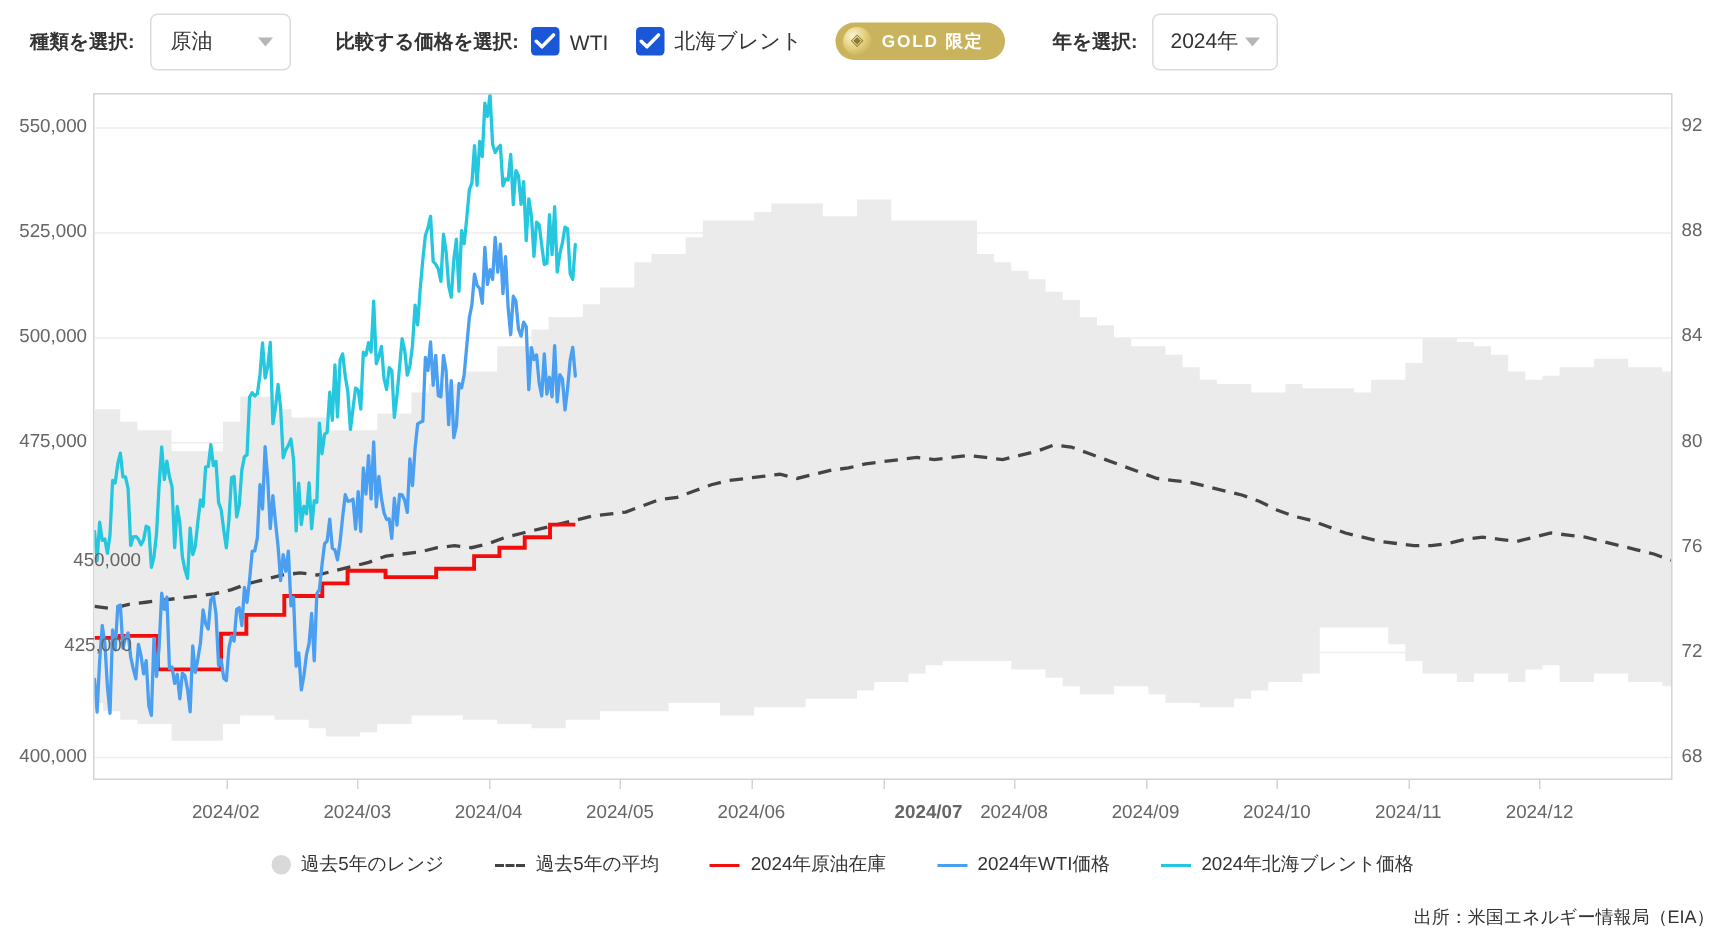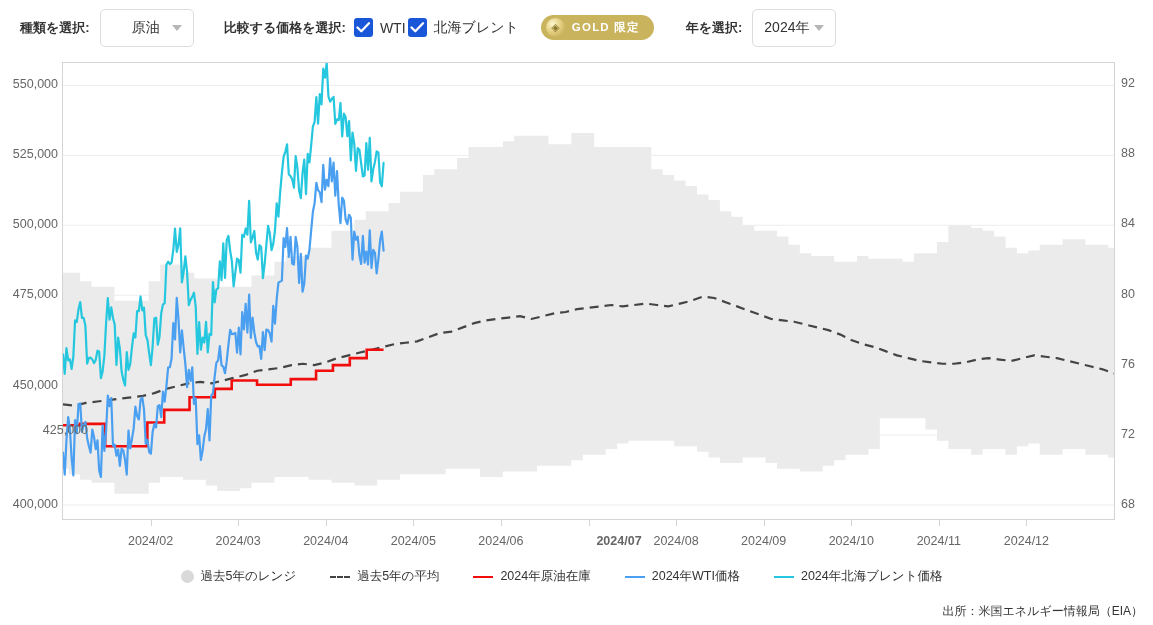--- a/index.html
+++ b/index.html
@@ -26,21 +26,21 @@
   .select-box{
     position:relative;
     margin-left:10px;
     width:94px;height:38px;
     border:1px solid #dcdcdc;border-radius:5px;
     background:#fff;
     display:flex;align-items:center;
     box-sizing:border-box;
   }
   .select-box .sel-val{
-    font-size:14px;color:#333;margin-left:31px;white-space:nowrap;
+    font-size:14px;color:#333;margin-left:13px;white-space:nowrap;
   }
   .select-box .caret{
     position:absolute;right:11px;top:50%;transform:translateY(-50%);
     width:0;height:0;
     border-left:5px solid transparent;
     border-right:5px solid transparent;
     border-top:6px solid #b6b6b6;
   }
   .select-year{width:84px;}
   .select-year .sel-val{margin-left:11px;}
@@ -135,21 +135,21 @@
 
     <div class="cb-item">
       <span class="checkbox">
         <svg width="15" height="13" viewBox="0 0 15 13">
           <path d="M1.5 6.5 L5.3 10.2 L13 2.3" stroke="#ffffff" stroke-width="2.3" fill="none" stroke-linecap="round" stroke-linejoin="round"></path>
         </svg>
       </span>
       <span class="cb-text">WTI</span>
     </div>
 
-    <div class="cb-item" style="margin-left:2px;">
+    <div class="cb-item" style="margin-left:18px;">
       <span class="checkbox">
         <svg width="15" height="13" viewBox="0 0 15 13">
           <path d="M1.5 6.5 L5.3 10.2 L13 2.3" stroke="#ffffff" stroke-width="2.3" fill="none" stroke-linecap="round" stroke-linejoin="round"></path>
         </svg>
       </span>
       <span class="cb-text">北海ブレント</span>
     </div>
   </div>
 
   <div class="gold-badge">
@@ -182,21 +182,21 @@
         <path d="M0,362.282208588957L8.435657894736842,362.282208588957L8.435657894736842,362.282208588957L16.871315789473684,362.282208588957L16.871315789473684,360.8834355828221L25.306973684210526,360.8834355828221L25.306973684210526,360.8834355828221L33.74263157894737,360.8834355828221L33.74263157894737,360.8834355828221L42.17828947368421,360.8834355828221L42.17828947368421,383.2638036809816L50.61394736842105,383.2638036809816L50.61394736842105,383.2638036809816L59.04960526315789,383.2638036809816L59.04960526315789,383.2638036809816L67.48526315789474,383.2638036809816L67.48526315789474,383.2638036809816L75.92092105263157,383.2638036809816L75.92092105263157,383.2638036809816L84.35657894736842,383.2638036809816L84.35657894736842,359.4846625766871L92.79223684210527,359.4846625766871L92.79223684210527,359.4846625766871L101.2278947368421,359.4846625766871L101.2278947368421,346.8957055214724L109.66355263157895,346.8957055214724L109.66355263157895,346.8957055214724L118.09921052631579,346.8957055214724L118.09921052631579,346.8957055214724L126.53486842105262,346.8957055214724L126.53486842105262,334.30674846625766L134.97052631578947,334.30674846625766L134.97052631578947,334.30674846625766L143.4061842105263,334.30674846625766L143.4061842105263,334.30674846625766L151.84184210526314,334.30674846625766L151.84184210526314,325.9141104294479L160.2775,325.9141104294479L160.2775,325.9141104294479L168.71315789473684,325.9141104294479L168.71315789473684,317.52147239263803L177.1488157894737,317.52147239263803L177.1488157894737,317.52147239263803L185.58447368421054,317.52147239263803L185.58447368421054,317.52147239263803L194.02013157894737,317.52147239263803L194.02013157894737,321.7177914110429L202.4557894736842,321.7177914110429L202.4557894736842,321.7177914110429L210.89144736842107,321.7177914110429L210.89144736842107,321.7177914110429L219.3271052631579,321.7177914110429L219.3271052631579,321.7177914110429L227.76276315789474,321.7177914110429L227.76276315789474,316.1226993865031L236.19842105263157,316.1226993865031L236.19842105263157,316.1226993865031L244.6340789473684,316.1226993865031L244.6340789473684,316.1226993865031L253.06973684210524,316.1226993865031L253.06973684210524,307.73006134969324L261.5053947368421,307.73006134969324L261.5053947368421,307.73006134969324L269.94105263157894,307.73006134969324L269.94105263157894,302.1349693251534L278.3767105263158,302.1349693251534L278.3767105263158,302.1349693251534L286.8123684210526,302.1349693251534L286.8123684210526,295.1411042944785L295.24802631578945,295.1411042944785L295.24802631578945,295.1411042944785L303.6836842105263,295.1411042944785L303.6836842105263,286.7484662576687L312.1193421052632,286.7484662576687L312.1193421052632,286.7484662576687L320.555,286.7484662576687L320.555,286.7484662576687" fill="none" stroke="#f20d0d" stroke-width="2.6" stroke-linejoin="miter"></path>
         <path d="M0,389.717735379237L1.7234139784946239,411.76483365201096L3.4468279569892477,377.4712101027701L5.17024193548387,354.00027471754277L6.893655913978495,365.59203055733434L8.617069892473118,394.82975250970384L10.34048387096774,412.4904887572854L12.063897849462366,356.9813349712984L13.78731182795699,370.17614550228353L15.510725806451612,341.2889150612972L17.234139784946237,340.3412247230026L18.95755376344086,369.0254931848473L20.68096774193548,362.0485986493827L22.404381720430106,358.913001501405L24.127795698924732,374.99805257132624L25.85120967741935,382.9317874495198L27.57462365591398,389.59041722407125L29.2980376344086,366.60222345388667L31.021451612903224,374.0226145860271L32.744865591397854,386.16334386087976L34.46827956989247,377.38688662368196L36.19169354838709,407.35702252774286L37.91510752688172,413.9003701595771L39.638521505376346,362.5309762620118L41.36193548387096,387.94551442765163L43.085349462365585,368.26408319262765L44.80876344086021,332.4874260162269L46.53217741935484,343.22964200376714L48.255591397849464,335.06714365299183L49.97900537634409,382.77831446839076L51.7024193548387,381.69096459791444L53.42583333333333,392.63010622499337L55.14924731182796,386.6165266867374L56.87266129032258,402.8560921731666L58.5960752688172,385.71959494228236L60.31948924731183,387.60033757147164L62.04290322580645,396.7524438741396L63.766317204301075,411.5444704630297L65.48973118279571,367.5697771450008L67.21314516129033,385.3089845556917L68.93655913978495,376.17172395493964L70.65997311827957,365.5579975120599L72.38338709677419,343.6088032411667L74.10680107526882,352.8952088569447L75.83021505376344,356.4048188039984L77.55362903225806,336.91861099836296L79.27704301075269,334.34575128848655L81.00045698924731,346.3625995908689L82.72387096774192,380.57015054734626L84.44728494623655,376.845448275426L86.17069892473117,389.18606428479706L87.89411290322579,390.73028790462536L89.61752688172042,368.89837174969654L91.34094086021506,360.9928513696384L93.06435483870968,364.38901902772693L94.78776881720431,343.22966903620704L96.51118279569893,342.1504170741511L98.23459677419355,354.06834570474246L99.95801075268818,328.57321907541404L101.68142473118279,338.5910384300767L103.4048387096774,323.3250463504712L105.12825268817204,304.6155863816133L106.85166666666666,304.23979124203737L108.57508064516128,295.56798680012713L110.29849462365593,260.1405738601901L112.02190860215055,276.3385247490369L113.74532258064517,234.78866037614827L115.4687365591398,256.1446280980798L117.1921505376344,289.44837314452957L118.91556451612902,267.4374399116439L120.63897849462366,284.8262859760476L122.36239247311828,301.1536357317407L124.0858064516129,324.1141981816093L125.80922043010753,306.80134294538186L127.53263440860215,317.9334667346417L129.25604838709677,304.3793820784619L130.97946236559142,340.90463532954305L132.70287634408604,335.3000157804263L134.42629032258066,381.0919787559945L136.14970430107527,372.2861939074872L137.8731182795699,396.9285428072783L139.5965322580645,387.5056883005344L141.31994623655913,373.3432817865329L143.04336021505375,366.0881578418551L144.76677419354837,345.9935525374385L146.490188172043,377.4856539760757L148.21360215053764,332.7731675284504L149.93701612903226,330.09416766221943L151.66043010752688,313.6873399521058L153.38384408602153,299.5978600190441L155.10725806451612,297.584293682257L156.83067204301076,283.08019453659085L158.55408602150538,302.43365103084585L160.2775,303.6313736745303L162.00091397849462,310.2299789243016L163.72432795698924,298.2024609987421L165.44774193548383,281.59773885575373L167.1711559139785,266.82645666477987L168.8945698924731,271.1767935458677L170.61798387096772,270.8038306646712L172.34139784946234,269.88773840920635L174.06481182795696,289.7092759217933L175.78822580645158,264.71578039583915L177.51163978494623,291.327466017103L179.23505376344085,249.01437925291552L180.9584677419355,266.3725997740204L182.6818817204301,240.79042305748882L184.40529569892473,269.5555928628471L186.12870967741935,231.64252694949627L187.852123655914,274.94048243554835L189.57553763440862,254.6689744977601L191.29895161290324,269.247492635351L193.02236559139786,278.9922249518729L194.74577956989248,283.32135245442464L196.4691935483871,282.98344973770554L198.19260752688174,295.94141682510474L199.91602150537636,269.0927000721059L201.63943548387095,287.0325835591764L203.36284946236557,266.5920927857085L205.0862634408602,266.9647395458769L206.8096774193548,270.5225314655627L208.53309139784946,278.6165843169066L210.25650537634408,242.921279974417L211.9799193548387,260.68938848636907L213.70333333333332,236.11297589385978L215.42674731182794,219.63796341822882L217.15016129032256,218.55835407908796L218.87357526881718,217.82042641124863L220.59698924731185,175.20233191911672L222.32040322580647,183.92422017508176L224.0438172043011,165.01074812408467L225.7672311827957,193.8402220745116L227.49064516129033,173.88842792642635L229.21405913978492,200.78670680351067L230.9374731182796,201.5546007216409L232.6608870967742,173.8559174212242L234.3843010752688,183.97970247514883L236.10771505376343,220.04440732555236L237.83112903225805,190.74648326743915L239.55454301075267,228.74857403539724L241.27795698924731,220.59374174913825L243.00137096774193,192.67487036638022L244.72478494623655,195.54949195566752L246.44819892473117,186.67390904053195L248.1716129032258,167.67649208466304L249.8950268817204,148.7248262616742L251.61844086021506,140.1186275267736L253.34185483870968,119.80890576677962L255.0652688172043,127.17521093345454L256.7886827956989,129.38007259280556L258.51209677419354,139.17599366167872L260.2355107526881,101.8869919139866L261.95892473118283,126.62891512611924L263.6823387096774,116.78985383791655L265.4057526881721,123.21497172744768L267.12916666666666,95.25067587096737L268.8525806451613,118.35997716867882L270.5759946236559,99.70963489171203L272.29940860215055,132.7571836394202L274.0228225806452,108.05465911804902L275.7462365591398,141.99318968681308L277.4696505376344,160.1480682800784L279.193064516129,134.5069962980653L280.9164784946236,137.66940257172115L282.63989247311827,156.3267449455924L284.3633064516129,161.11061923673816L286.0867204301075,151.7605417179475L287.81013440860215,154.8216467258767L289.53354838709674,196.77114773627045L291.2569623655914,168.7160559932309L292.980376344086,176.68641862858948L294.70379032258063,173.5893318514004L296.4272043010753,192.28970097744576L298.15061827956987,200.98890397522388L299.8740322580645,172.90661105186837L301.59744623655916,199.67997593663495L303.32086021505376,188.52617007777087L305.0442741935484,201.5169065152623L306.76768817204305,167.42997048441288L308.49110215053764,204.87222214598856L310.21451612903223,186.73889830342443L311.9379301075269,189.7125203912242L313.66134408602153,210.293941211214L315.3847580645161,196.0603197222643L317.10817204301077,177.28173836075865L318.83158602150536,168.57553944430384L320.555,187.6615384615385" fill="none" stroke="#4a9ff0" stroke-width="2.2" stroke-linejoin="round" stroke-linecap="round"></path>
         <path d="M0,291.23741236987775L1.7234139784946239,310.7908897582182L3.4468279569892477,285.1098254065182L5.17024193548387,297.3029815262304L6.893655913978495,296.39013436739236L8.617069892473118,305.8317242308167L10.34048387096774,293.5038709352706L12.063897849462366,257.3087069806147L13.78731182795699,258.98137192533284L15.510725806451612,246.15221050362234L17.234139784946237,239.0783027902467L18.95755376344086,254.97176193702526L20.68096774193548,254.93561151358526L22.404381720430106,262.83596105682557L24.127795698924732,300.64605651994316L25.85120967741935,294.94778263437496L27.57462365591398,294.6723481130623L29.2980376344086,296.4041918003163L31.021451612903224,300.13753319733667L32.744865591397854,296.8019118985528L34.46827956989247,287.7282733846694L36.19169354838709,288.7607009639853L37.91510752688172,315.1765799965529L39.638521505376346,308.41609763349817L41.36193548387096,292.57402827805856L43.085349462365585,260.2008630970212L44.80876344086021,234.9828546527551L46.53217741935484,256.6489887529496L48.255591397849464,244.44995688400775L49.97900537634409,255.02193555658127L51.7024193548387,261.4646510389434L53.42583333333333,302.0287968035419L55.14924731182796,274.6252943356853L56.87266129032258,285.57470989618L58.5960752688172,308.29050825404335L60.31948924731183,316.9220295522859L62.04290322580645,322.5413069583633L63.766317204301075,289.015470284245L65.48973118279571,306.8003949206827L67.21314516129033,301.1574603242388L68.93655913978495,284.6007915764477L70.65997311827957,270.34838121938606L72.38338709677419,274.51629519096196L74.10680107526882,248.20650209197376L75.83021505376344,248.12138692737258L77.55362903225806,233.47953065773592L79.27704301075269,247.45433699145858L81.00045698924731,244.5948856926426L82.72387096774192,272.0989494695645L84.44728494623655,276.817981872107L86.17069892473117,290.33926882352023L87.89411290322579,302.17120500040846L89.61752688172042,283.553810680543L91.34094086021506,255.51275819072444L93.06435483870968,254.65594643622094L94.78776881720431,281.6462773090085L96.51118279569893,273.6573634023903L98.23459677419355,250.27410621147905L99.95801075268818,241.3902025392806L101.68142473118279,240.31290765766727L103.4048387096774,201.69330527167105L105.12825268817204,198.77013172393424L106.85166666666666,201.07317544669456L108.57508064516128,199.56650917857343L110.29849462365593,186.973930054103L112.02190860215055,165.5859607230879L113.74532258064517,188.9950506921549L115.4687365591398,181.54790354721843L117.1921505376344,165.3160550380021L118.91556451612902,219.43571496712147L120.63897849462366,209.05345589637105L122.36239247311828,193.24931722092947L124.0858064516129,209.06933788656133L125.80922043010753,242.22222546235483L127.53263440860215,236.89008605636982L129.25604838709677,233.90513117197935L130.97946236559142,229.72143438841636L132.70287634408604,243.52972076283356L134.42629032258066,290.92216324795436L136.14970430107527,259.12421720740076L137.8731182795699,286.72237251704655L139.5965322580645,274.6321127659577L141.31994623655913,279.5276424606424L143.04336021505375,258.84834873455753L144.76677419354837,289.3856291876897L146.490188172043,270.7976103085225L148.21360215053764,271.9345073732959L149.93701612903226,219.17109574045938L151.66043010752688,239.34799689821486L153.38384408602153,226.53120963088844L155.10725806451612,225.24136921435107L156.83067204301076,198.4556520033671L158.55408602150538,217.15947978473898L160.2775,180.3115399269048L162.00091397849462,214.95599635433354L163.72432795698924,177.14000217670372L165.44774193548383,172.92219480291135L167.1711559139785,187.86278934825566L168.8945698924731,198.20246812936347L170.61798387096772,223.31023750290984L172.34139784946234,209.40346118426834L174.06481182795696,195.7222622689933L175.78822580645158,197.03644373056107L177.51163978494623,209.71145964353855L179.23505376344085,171.79807778556653L180.9584677419355,173.88227276729964L182.6818817204301,165.48646734853787L184.40529569892473,171.63186794428475L186.12870967741935,137.75490124938477L187.852123655914,179.51790674365816L189.57553763440862,174.41732320532003L191.29895161290324,167.9737079463418L193.02236559139786,189.5445053465191L194.74577956989248,196.55720542599965L196.4691935483871,182.1144382677001L198.19260752688174,184.03931610624056L199.91602150537636,215.2302130184708L201.63943548387095,200.8595784293693L203.36284946236557,181.95749187432398L205.0862634408602,162.8336226030985L206.8096774193548,170.61038834477483L208.53309139784946,187.1437489413393L210.25650537634408,180.90880719394693L211.9799193548387,167.50914622508776L213.70333333333332,140.3582236877732L215.42674731182794,153.6254874261429L217.15016129032256,129.48242648267797L218.87357526881718,110.18985602805049L220.59698924731185,93.97264518102526L222.32040322580647,88.86708847407073L224.0438172043011,81.31082886181042L225.7672311827957,111.24625222927949L227.49064516129033,113.12358460803193L229.21405913978492,116.35731851117708L230.9374731182796,124.61693080572752L232.6608870967742,93.09513341833338L234.3843010752688,104.55239035430503L236.10771505376343,127.47291833396389L237.83112903225805,135.1168524673036L239.55454301075267,110.07858455980681L241.27795698924731,96.48552363724485L243.00137096774193,131.12837687945967L244.72478494623655,90.75792565407573L246.44819892473117,99.4873498331446L248.1716129032258,82.41574218086924L249.8950268817204,63.522061986475705L251.61844086021506,58.92409724814593L253.34185483870968,34.0667486972344L255.0652688172043,60.622322835998546L256.7886827956989,31.210925533878253L258.51209677419354,41.37104766354622L260.2355107526881,5.711764127676929L261.95892473118283,14.555366695107068L263.6823387096774,-0.04176625722385552L265.4057526881721,33.27582818242456L267.12916666666666,38.62872422836051L268.8525806451613,35.770692688685926L270.5759946236559,33.86575545526921L272.29940860215055,60.981360849643636L274.0228225806452,56.292570287046715L275.7462365591398,57.044061731553484L277.4696505376344,39.97675794652099L279.193064516129,73.47463838209376L280.9164784946236,50.72179558026329L282.63989247311827,54.14028246680817L284.3633064516129,73.27616433710392L286.0867204301075,58.06865770733316L287.81013440860215,97.35824864650897L289.53354838709674,69.552144880463L291.2569623655914,80.77637936261885L292.980376344086,107.8550769305831L294.70379032258063,85.08130771601788L296.4272043010753,86.732411750224L298.15061827956987,100.53267913894587L299.8740322580645,113.42396309124712L301.59744623655916,112.56249340766584L303.32086021505376,80.04613731322928L305.0442741935484,106.7972396568382L306.76768817204305,74.8333287022661L308.49110215053764,118.34340354286797L310.21451612903223,106.31173488561694L311.9379301075269,98.93760929791068L313.66134408602153,88.39481494802601L315.3847580645161,89.44544318513903L317.10817204301077,119.32585758961721L318.83158602150536,123.24596014829507L320.555,99.96923076923082" fill="none" stroke="#25c7de" stroke-width="2.2" stroke-linejoin="round" stroke-linecap="round"></path>
       </svg>
   </div>
 </div>
 
 <div id="y-left-layer">
     <div class="axis-label y-left" style="top: 497.012px;">400,000</div>
     <div class="axis-label y-left" style="top: 423px; margin-left: 30px;">425,000</div>
-    <div class="axis-label y-left" style="top: 378px;">450,000</div>
+    <div class="axis-label y-left" style="top: 366px; padding-left: 36px;">450,000</div>
     <div class="axis-label y-left" style="top: 287.196px;">475,000</div>
     <div class="axis-label y-left" style="top: 217.258px;">500,000</div>
     <div class="axis-label y-left" style="top: 147.319px;">525,000</div>
     <div class="axis-label y-left" style="top: 77.3804px;">550,000</div>
   </div>
 <div id="y-right-layer">
     <div class="axis-label y-right" style="top: 496.969px;">68</div>
     <div class="axis-label y-right" style="top: 426.815px;">72</div>
     <div class="axis-label y-right" style="top: 356.662px;">76</div>
     <div class="axis-label y-right" style="top: 286.508px;">80</div>

